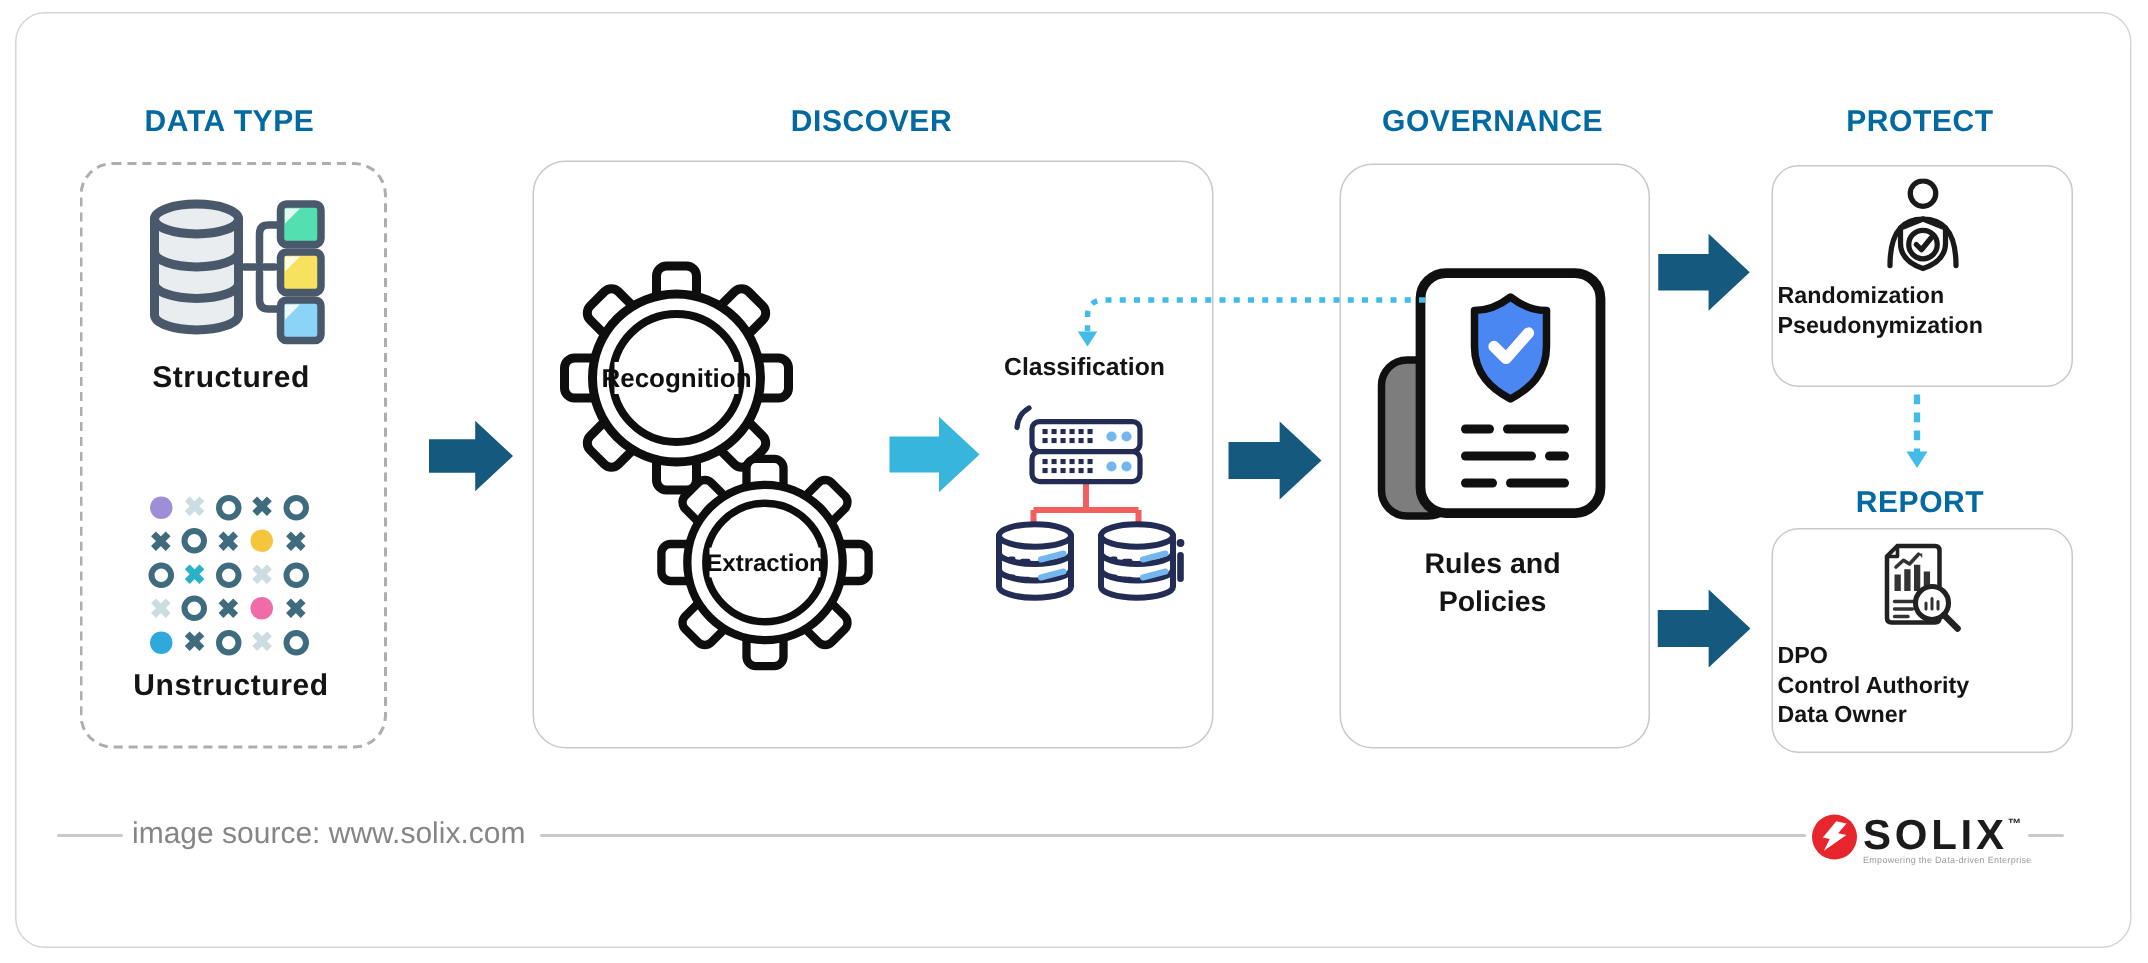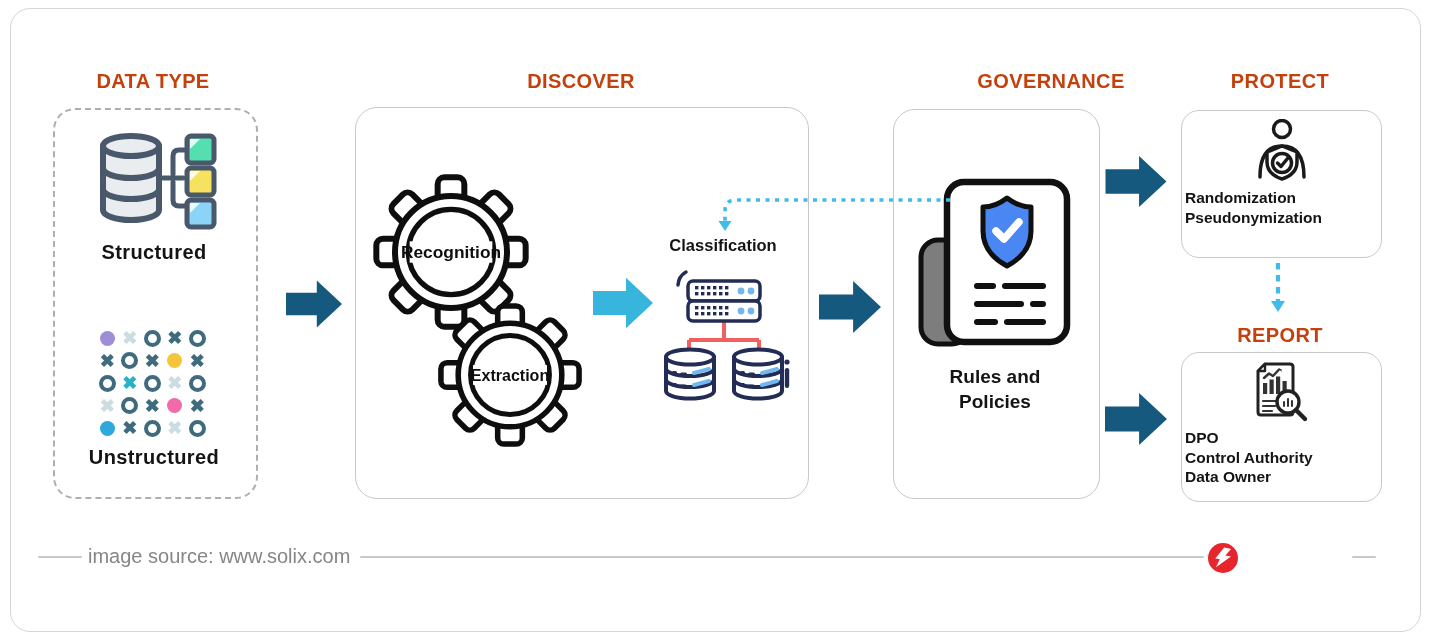--- a/index.html
+++ b/index.html
@@ -1,19 +1,19 @@
 <!DOCTYPE html>
 <html><head>
 <meta charset="utf-8">
 <style>
   html,body{margin:0;padding:0;background:#fff;font-family:"Liberation Sans",sans-serif;}
   #canvas{position:relative;width:1432px;height:642px;background:#fff;overflow:hidden;}
   .abs{position:absolute;}
   .frame{left:10px;top:8px;width:1409px;height:622px;border:1.5px solid #d6d6d6;border-radius:20px;}
-  .hdr{font-weight:bold;font-size:20px;letter-spacing:.4px;color:#c2410c;transform:translateX(-50%);white-space:nowrap;}
+  .hdr{font-weight:bold;font-size:20px;letter-spacing:.4px;color:#0369a1;transform:translateX(-50%);white-space:nowrap;}
   .panel{border:1.6px solid #c9c9c9;border-radius:22px;background:#fff;}
   .panel.dashed{border:2px dashed #aeaeae;}
   .panel.small{border-radius:18px;}
   .lbl{font-weight:bold;color:#141414;transform:translateX(-50%);text-align:left;white-space:nowrap;}
   .lbl.big{font-size:20px;letter-spacing:.4px;}
   .lbl.med{font-size:19px;line-height:25px;}
   .lbl.list{font-size:15.5px;line-height:19.5px;white-space:normal;width:190px;}
   .lbl.cls{font-size:16.5px;}
   .grid5{display:grid;grid-template-columns:repeat(5,22.5px);grid-auto-rows:22.5px;}
   .cell{display:flex;align-items:center;justify-content:center;font-weight:bold;font-size:18px;line-height:1;}
@@ -32,21 +32,21 @@
 </style>
 </head>
 <body>
 
 <div id="canvas">
 
   <div class="abs frame"></div>
 
   <div class="abs hdr" style="left:153px;top:70px">DATA TYPE</div>
   <div class="abs hdr" style="left:581px;top:70px">DISCOVER</div>
-  <div class="abs hdr" style="left:1051px;top:70px">GOVERNANCE</div>
+  <div class="abs hdr" style="left:995px;top:70px">GOVERNANCE</div>
   <div class="abs hdr" style="left:1280px;top:70px">PROTECT</div>
   <div class="abs hdr" style="left:1280px;top:324px">REPORT</div>
 
   <div class="abs panel dashed" style="left:53px;top:108px;width:201px;height:387px"></div>
   <div class="abs panel" style="left:355px;top:107px;width:452px;height:390px"></div>
   <div class="abs panel" style="left:893px;top:109px;width:205px;height:388px"></div>
   <div class="abs panel small" style="left:1181px;top:110px;width:199px;height:146px"></div>
   <div class="abs panel small" style="left:1181px;top:352px;width:199px;height:148px"></div>
 
   <svg class="abs" style="left:95px;top:130px" width="124" height="104" viewBox="0 0 124 104">
@@ -301,16 +301,20 @@
   <div class="abs hline" style="left:360px;top:556px;width:844px"></div>
   <div class="abs hline" style="left:1352px;top:556px;width:24px"></div>
 
   <div class="abs" style="left:1208px;top:543px">
     <div style="display:flex;align-items:flex-start;">
       <div class="logoCircle">
         <svg width="30" height="30" viewBox="-15 -15 30 30">
           <polygon points="-1,-10.5 -7.5,2 -2.8,2 -5,10.5 7.5,-3 1.8,-3 6,-10.5" fill="#fff" transform="rotate(12)"></polygon>
         </svg>
       </div>
+      <div style="margin-left:4px;">
+        <span class="logoWord">SOLIX</span><span class="logoTm">™</span>
+        <div class="logoTag">Empowering the Data-driven Enterprise</div>
+      </div>
     </div>
   </div>
 
 </div>
 
 </body></html>

